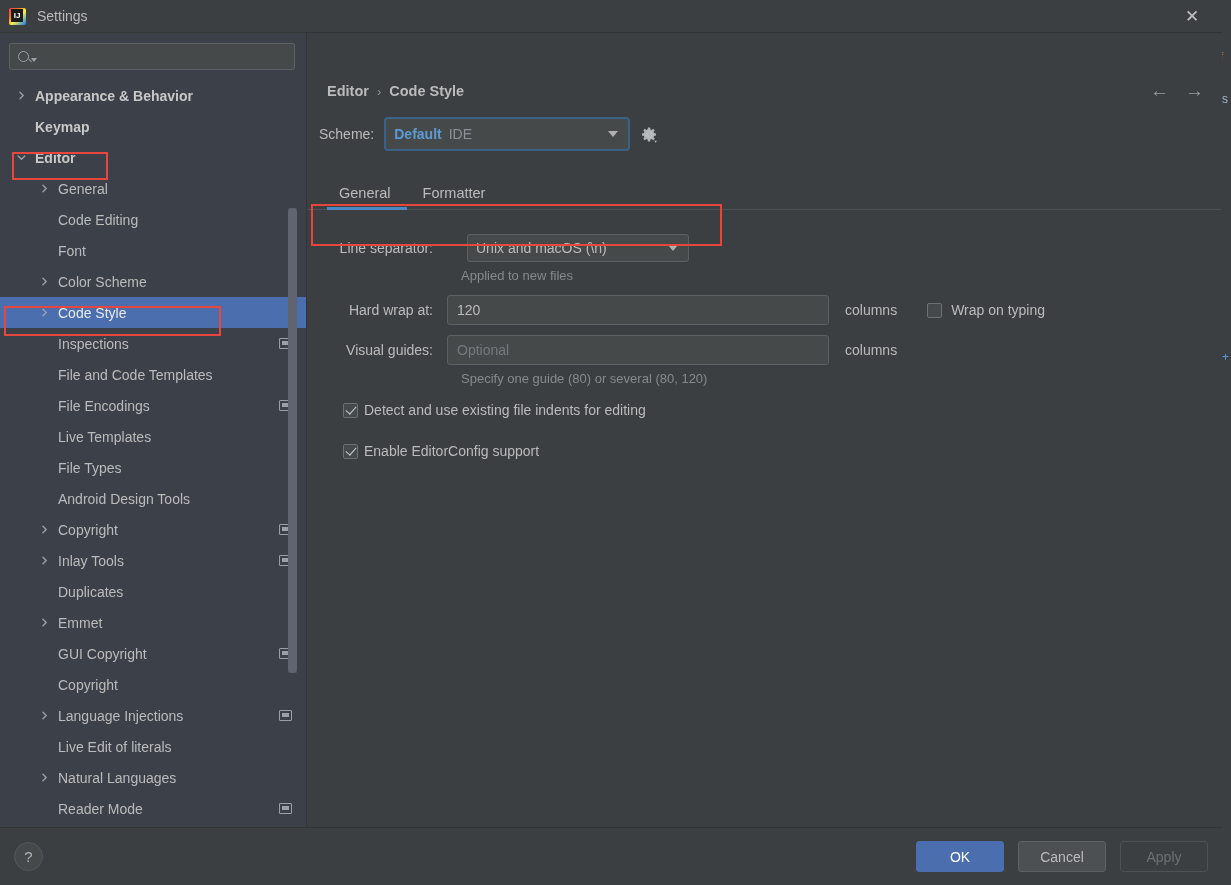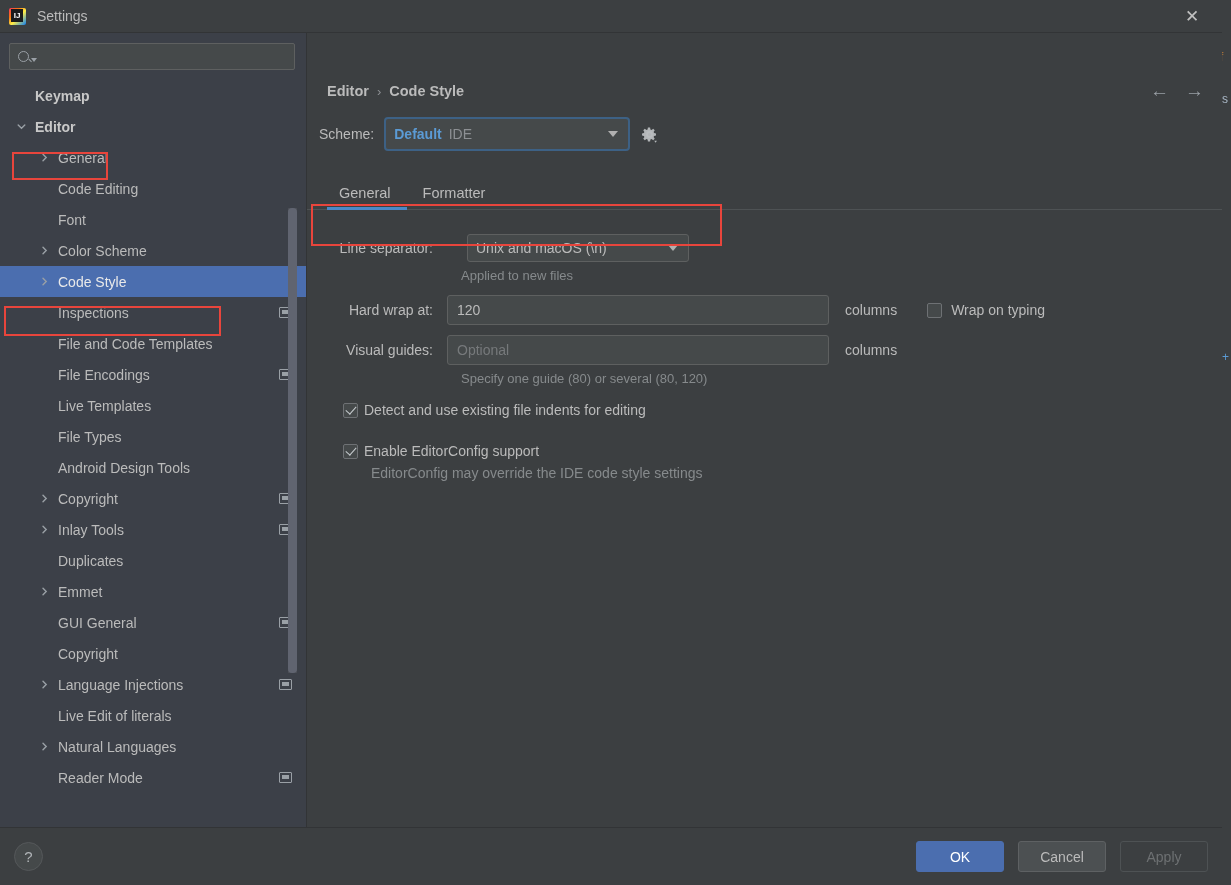--- a/index.html
+++ b/index.html
@@ -281,20 +281,28 @@
         <div class="search-wrap">
           <div class="search-box">
             <div class="mag"></div>
             <div class="mag-caret"></div>
             <input type="text" placeholder="" style="">
           </div>
         </div>
 
         <div class="tree" id="tree">
             <div class="tree-row bold" style="padding-left: 14px;">
+              <span class="chev">
+                <svg width="11" height="11" viewBox="0 0 11 11">
+                  <path d="M4 2.2L7.2 5.5 4 8.8" fill="none" stroke="#9aa0a6" stroke-width="1.4" stroke-linecap="round"></path>
+                </svg>
+              </span>
+              <span class="tree-label" style="margin-left: 7px;">Appearance &amp; Behavior</span>
+            </div>
+            <div class="tree-row bold" style="padding-left: 14px;">
               <span class="chev"></span>
               <span class="tree-label" style="margin-left: 7px;">Keymap</span>
             </div>
             <div class="tree-row bold" style="padding-left: 14px;">
               <span class="chev">
                 <svg width="11" height="11" viewBox="0 0 11 11">
                   <path d="M2.2 4L5.5 7.2 8.8 4" fill="none" stroke="#9aa0a6" stroke-width="1.4" stroke-linecap="round"></path>
                 </svg>
               </span>
               <span class="tree-label" style="margin-left: 7px;">Editor</span>
@@ -382,21 +390,21 @@
             <div class="tree-row" style="padding-left: 37px;">
               <span class="chev">
                 <svg width="11" height="11" viewBox="0 0 11 11">
                   <path d="M4 2.2L7.2 5.5 4 8.8" fill="none" stroke="#9aa0a6" stroke-width="1.4" stroke-linecap="round"></path>
                 </svg>
               </span>
               <span class="tree-label" style="margin-left: 7px;">Emmet</span>
             </div>
             <div class="tree-row" style="padding-left: 37px;">
               <span class="chev"></span>
-              <span class="tree-label" style="margin-left: 7px;">GUI General</span>
+              <span class="tree-label" style="margin-left: 7px;">GUI Copyright</span>
               <span class="proj-icon"></span>
             </div>
             <div class="tree-row" style="padding-left: 37px;">
               <span class="chev"></span>
               <span class="tree-label" style="margin-left: 7px;">Copyright</span>
             </div>
             <div class="tree-row" style="padding-left: 37px;">
               <span class="chev">
                 <svg width="11" height="11" viewBox="0 0 11 11">
                   <path d="M4 2.2L7.2 5.5 4 8.8" fill="none" stroke="#9aa0a6" stroke-width="1.4" stroke-linecap="round"></path>
@@ -492,21 +500,20 @@
 
           <div class="cbrow" style="margin-top:14px;">
             <span class="checkbox checked" id="cb-detect"></span>
             <span class="cb-label">Detect and use existing file indents for editing</span>
           </div>
 
           <div class="cbrow" style="margin-top:25px;">
             <span class="checkbox checked" id="cb-econfig"></span>
             <span class="cb-label">Enable EditorConfig support</span>
           </div>
-          <div class="sub-hint">EditorConfig may override the IDE code style settings</div>
 
         </div>
       </div>
     </div>
 
     <div class="bottom">
       <div class="help-btn">?</div>
       <div class="btns">
         <div class="btn primary">OK</div>
         <div class="btn normal">Cancel</div>

